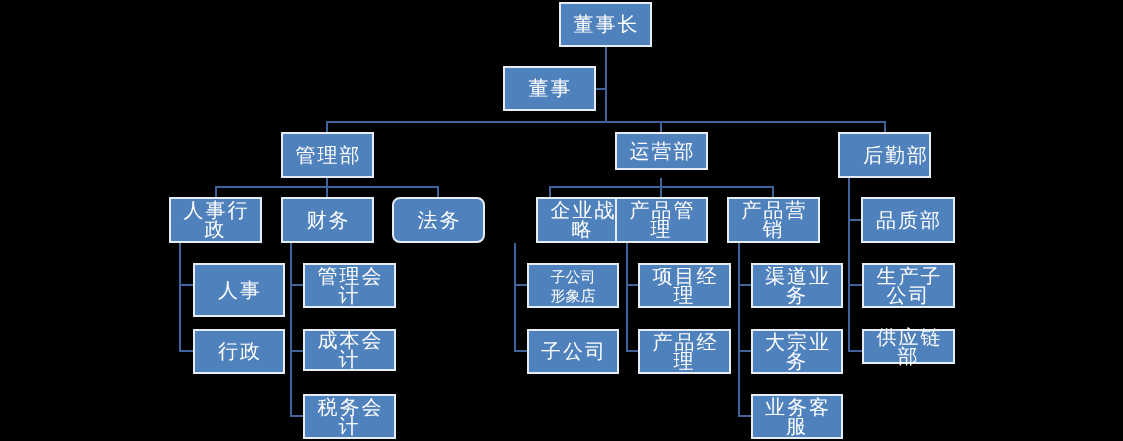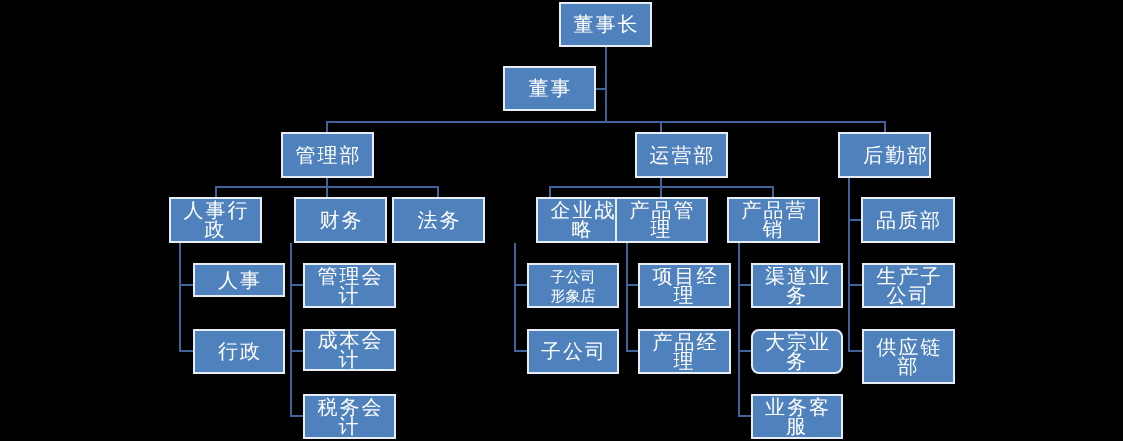--- a/index.html
+++ b/index.html
@@ -79,36 +79,36 @@
     <div class="line" style="left: 626px; top: 243px; width: 2px; height: 109px;"></div>
     <div class="line" style="left: 628px; top: 284px; width: 10px; height: 2px;"></div>
     <div class="line" style="left: 628px; top: 350px; width: 10px; height: 2px;"></div>
     <div class="line" style="left: 738px; top: 243px; width: 2px; height: 174px;"></div>
     <div class="line" style="left: 740px; top: 284px; width: 11px; height: 2px;"></div>
     <div class="line" style="left: 740px; top: 350px; width: 11px; height: 2px;"></div>
     <div class="line" style="left: 740px; top: 415px; width: 11px; height: 2px;"></div>
     <div class="node" style="left: 559px; top: 2px; width: 93px; height: 45px;">董事长</div>
     <div class="node" style="left: 503px; top: 66px; width: 93px; height: 45px;">董事</div>
     <div class="node" style="left: 281px; top: 132px; width: 93px; height: 46px;">管理部</div>
-    <div class="node" style="left: 615px; top: 132px; width: 93px; height: 46px; margin-left: 20px;">运营部</div>
+    <div class="node" style="left: 615px; top: 132px; width: 93px; height: 38px;">运营部</div>
     <div class="node" style="left: 838px; top: 132px; width: 93px; height: 46px; padding-left: 21px;">后勤部</div>
     <div class="node" style="left: 169px; top: 197px; width: 93px; height: 46px;">人事行政</div>
-    <div class="node" style="left: 281px; top: 197px; width: 93px; height: 46px; margin-left: 13px;">财务</div>
-    <div class="node" style="left: 392px; top: 197px; width: 93px; height: 46px;">法务</div>
+    <div class="node" style="left: 281px; top: 197px; width: 93px; height: 46px;">财务</div>
+    <div class="node" style="left: 392px; top: 197px; width: 93px; height: 46px; border-radius: 8px;">法务</div>
     <div class="node" style="left: 503px; top: 197px; width: 93px; height: 46px; margin-left: 33px;">企业战略</div>
     <div class="node" style="left: 615px; top: 197px; width: 93px; height: 46px;">产品管理</div>
     <div class="node" style="left: 727px; top: 197px; width: 93px; height: 46px;">产品营销</div>
     <div class="node" style="left: 861px; top: 197px; width: 94px; height: 46px;">品质部</div>
-    <div class="node" style="left: 193px; top: 263px; width: 92px; height: 34px;">人事</div>
+    <div class="node" style="left: 193px; top: 263px; width: 92px; height: 54px;">人事</div>
     <div class="node" style="left: 193px; top: 329px; width: 92px; height: 45px;">行政</div>
     <div class="node" style="left: 303px; top: 263px; width: 93px; height: 45px;">管理会计</div>
     <div class="node" style="left: 303px; top: 329px; width: 93px; height: 42px;">成本会计</div>
     <div class="node" style="left: 303px; top: 394px; width: 93px; height: 45px;">税务会计</div>
     <div class="node wrap" style="left: 527px; top: 263px; width: 92px; height: 45px;">子公司形象店</div>
     <div class="node" style="left: 527px; top: 329px; width: 92px; height: 45px;">子公司</div>
     <div class="node" style="left: 638px; top: 263px; width: 93px; height: 45px;">项目经理</div>
     <div class="node" style="left: 638px; top: 329px; width: 93px; height: 45px;">产品经理</div>
     <div class="node" style="left: 751px; top: 263px; width: 92px; height: 45px;">渠道业务</div>
-    <div class="node" style="left: 751px; top: 329px; width: 92px; height: 45px; border-radius: 8px;">大宗业务</div>
+    <div class="node" style="left: 751px; top: 329px; width: 92px; height: 45px;">大宗业务</div>
     <div class="node" style="left: 751px; top: 394px; width: 92px; height: 45px;">业务客服</div>
     <div class="node" style="left: 862px; top: 263px; width: 93px; height: 45px;">生产子公司</div>
-    <div class="node" style="left: 862px; top: 329px; width: 93px; height: 55px;">供应链部</div>
+    <div class="node" style="left: 862px; top: 329px; width: 93px; height: 35px;">供应链部</div>
   </div>
 
 </body></html>

